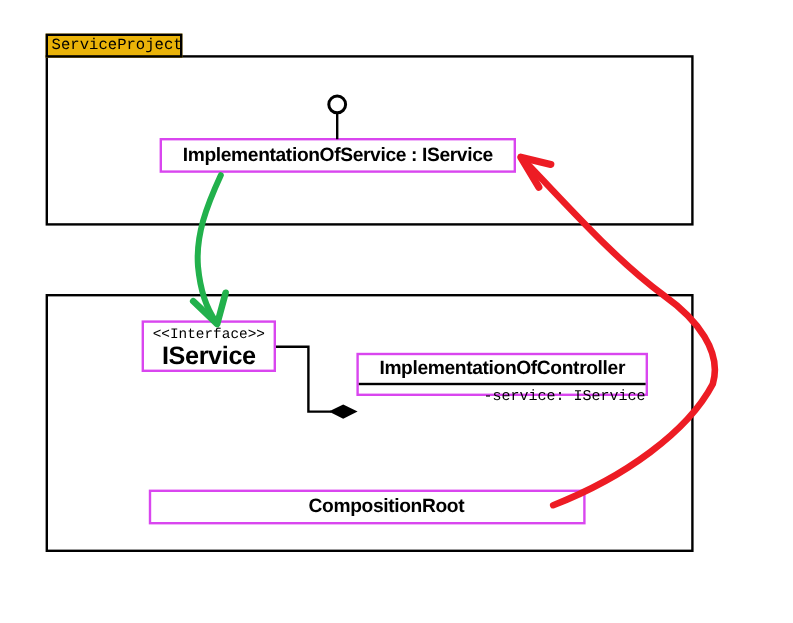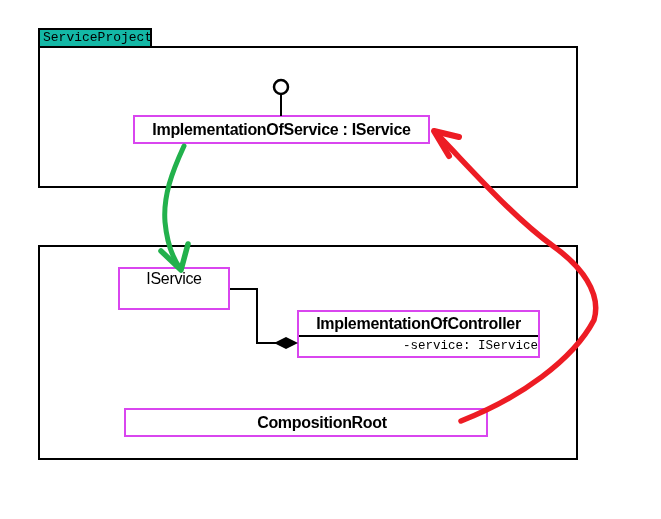--- a/index.html
+++ b/index.html
@@ -6,61 +6,61 @@
   #canvas {
     position:relative; width:661px; height:519px;
     background:#ffffff; overflow:hidden;
     font-family:"Liberation Sans", sans-serif;
   }
   .pkg-body {
     position:absolute; background:#ffffff;
     border:2px solid #000; box-sizing:border-box; z-index:1;
   }
   .pkg-tab {
-    position:absolute; background:#14b8a6;
+    position:absolute; background:#eab308;
     border:2px solid #000; box-sizing:border-box; z-index:2;
     font-family:"Liberation Mono","DejaVu Sans Mono", monospace;
     font-size:13px; line-height:14px; padding:1px 2px 0 3px;
     white-space:nowrap; overflow:hidden;
   }
   .uml-box {
     position:absolute; background:#ffffff;
     border:2px solid #d946ef; box-sizing:border-box; z-index:3;
     text-align:center;
   }
   .uml-title {
     font-weight:bold; font-size:16px; letter-spacing:-0.3px;
     line-height:25px; white-space:nowrap;
   }
   .iface-stereotype {
     font-family:"Liberation Mono","DejaVu Sans Mono", monospace;
     font-size:12px; line-height:15px; padding-top:3px; white-space:nowrap;
   }
   .iface-name {
-    font-weight:normal; font-size:16px; letter-spacing:-0.3px;
+    font-weight:bold; font-size:21px; letter-spacing:-0.3px;
     line-height:19px; white-space:nowrap;
   }
   .compartment-title {
     font-weight:bold; font-size:16px; letter-spacing:-0.3px;
     line-height:24px; height:25px; border-bottom:2px solid #000;
     box-sizing:border-box; white-space:nowrap;
   }
   .compartment-attr {
     font-family:"Liberation Mono","DejaVu Sans Mono", monospace;
     font-size:12.5px; line-height:17px; text-align:right;
     padding:1px 0 0 5px; white-space:nowrap;
   }
   
   #svc-tab      { left:38px;  top:28px;  width:114px; height:20px; }
   #svc-body     { left:38px;  top:46px;  width:540px; height:142px; }
   #web-tab      { left:38px;  top:227px; width:84px;  height:19px; }
   #web-body     { left:38px;  top:245px; width:540px; height:215px; }
   #impl-service { left:133px; top:115px; width:297px; height:29px; }
   #iservice     { left:118px; top:267px; width:112px; height:43px; }
-  #controller   { left:297px; top:310px; width:243px; height:48px; text-align:center; }
+  #controller   { left:297px; top:294px; width:243px; height:36px; text-align:center; }
   #comp-root    { left:124px; top:408px; width:364px; height:29px;padding-left:32px; }
   #overlay {
     position:absolute; left:0; top:0; width:661px; height:519px;
     z-index:5; pointer-events:none;
   }
 </style>
 </head>
 <body>
 
 <div id="canvas">
@@ -70,20 +70,21 @@
     <span>ServiceProject</span>
   </div>
 
   <div class="pkg-body" id="web-body"></div>
 
   <div class="uml-box uml-title" id="impl-service">
     <span>ImplementationOfService : IService</span>
   </div>
 
   <div class="uml-box" id="iservice">
+    <div class="iface-stereotype">&lt;&lt;Interface&gt;&gt;</div>
     <div class="iface-name">IService</div>
   </div>
 
   <div class="uml-box" id="controller">
     <div class="compartment-title">ImplementationOfController</div>
     <div class="compartment-attr">-service: IService</div>
   </div>
 
   <div class="uml-box uml-title" id="comp-root">
     <span>CompositionRoot</span>

